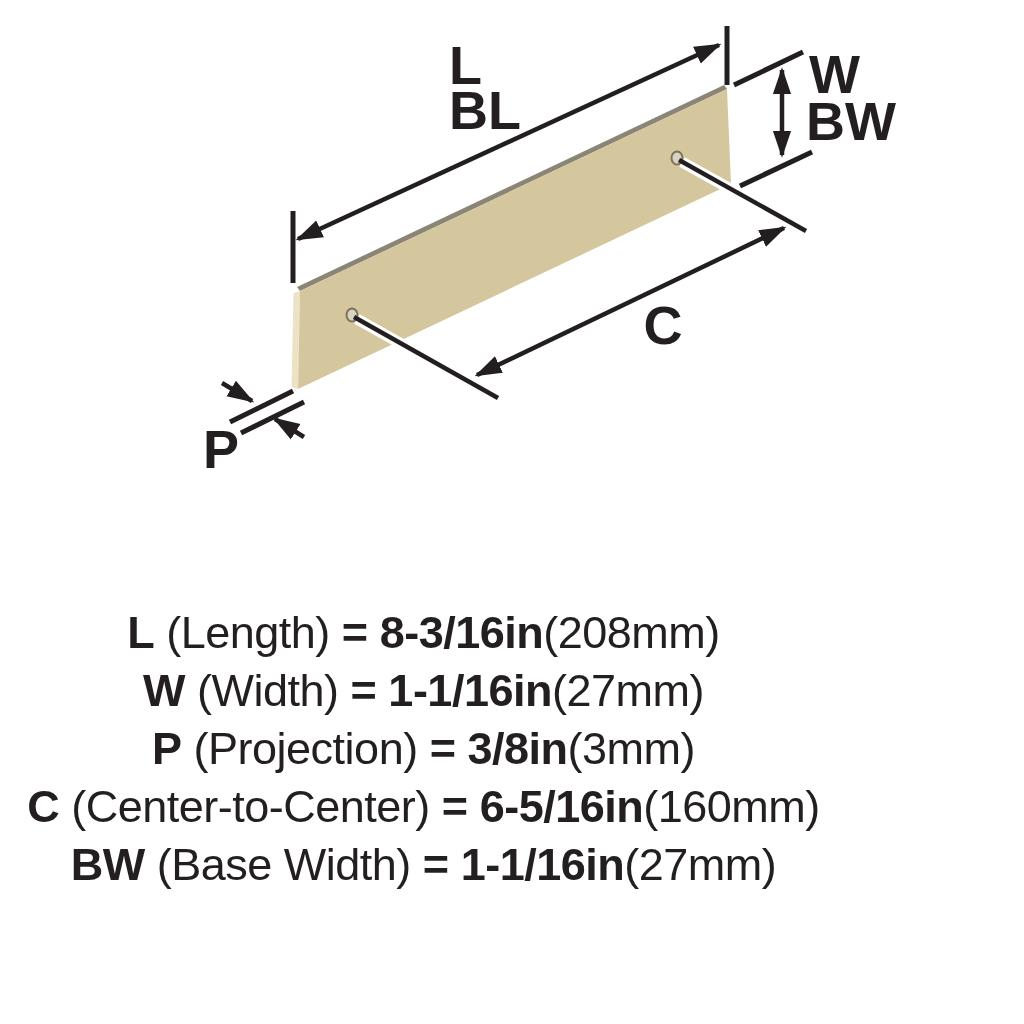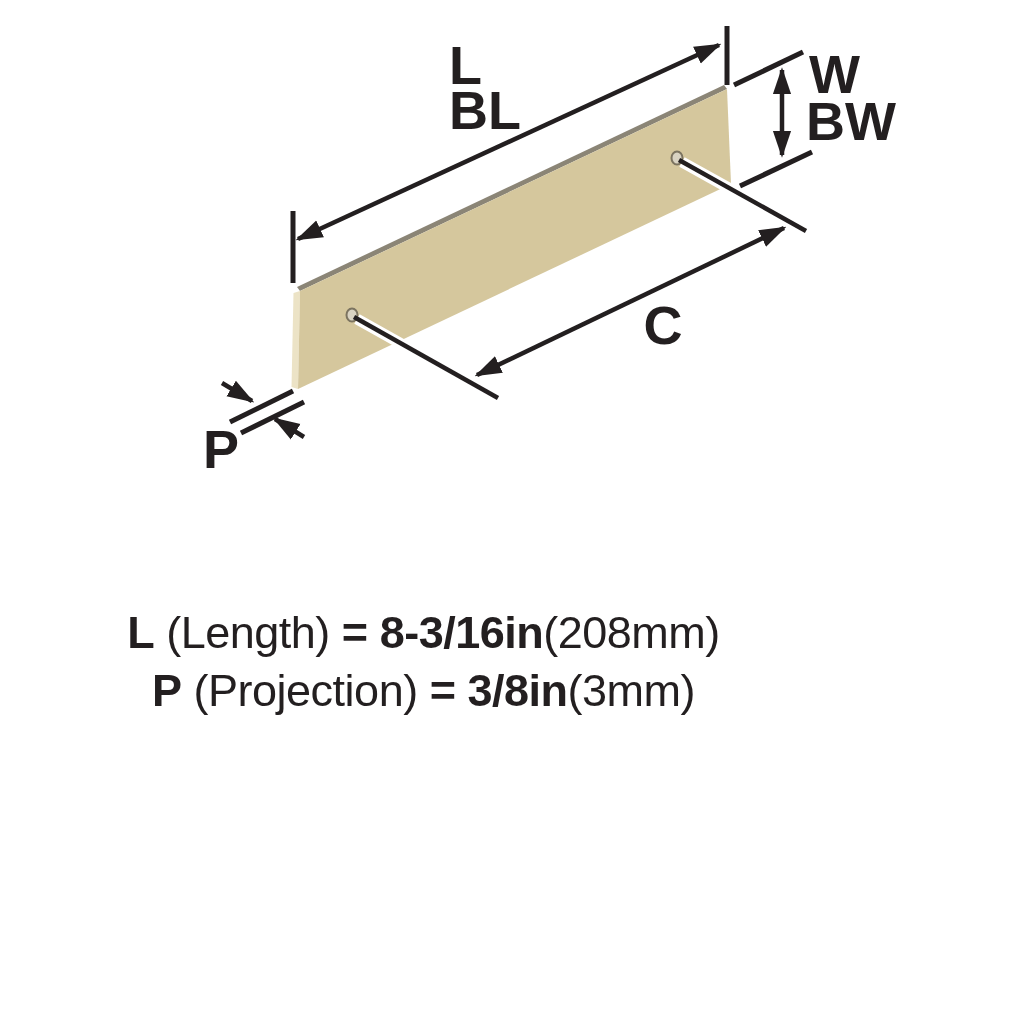--- a/index.html
+++ b/index.html
@@ -80,20 +80,38 @@
   </svg>
 
   <div class="specs">
     <div class="spec-row">
       <span class="b">L</span>
       <span class="r">(Length)</span>
       <span class="b">=</span>
       <span class="b">8-3/16in</span><span class="r">(208mm)</span>
     </div>
     <div class="spec-row">
+      <span class="b">W</span>
+      <span class="r">(Width)</span>
+      <span class="b">=</span>
+      <span class="b">1-1/16in</span><span class="r">(27mm)</span>
+    </div>
+    <div class="spec-row">
       <span class="b">P</span>
       <span class="r">(Projection)</span>
       <span class="b">=</span>
       <span class="b">3/8in</span><span class="r">(3mm)</span>
+    </div>
+    <div class="spec-row">
+      <span class="b">C</span>
+      <span class="r">(Center-to-Center)</span>
+      <span class="b">=</span>
+      <span class="b">6-5/16in</span><span class="r">(160mm)</span>
+    </div>
+    <div class="spec-row">
+      <span class="b">BW</span>
+      <span class="r">(Base Width)</span>
+      <span class="b">=</span>
+      <span class="b">1-1/16in</span><span class="r">(27mm)</span>
     </div>
   </div>
 
 </div>
 
 </body></html>

